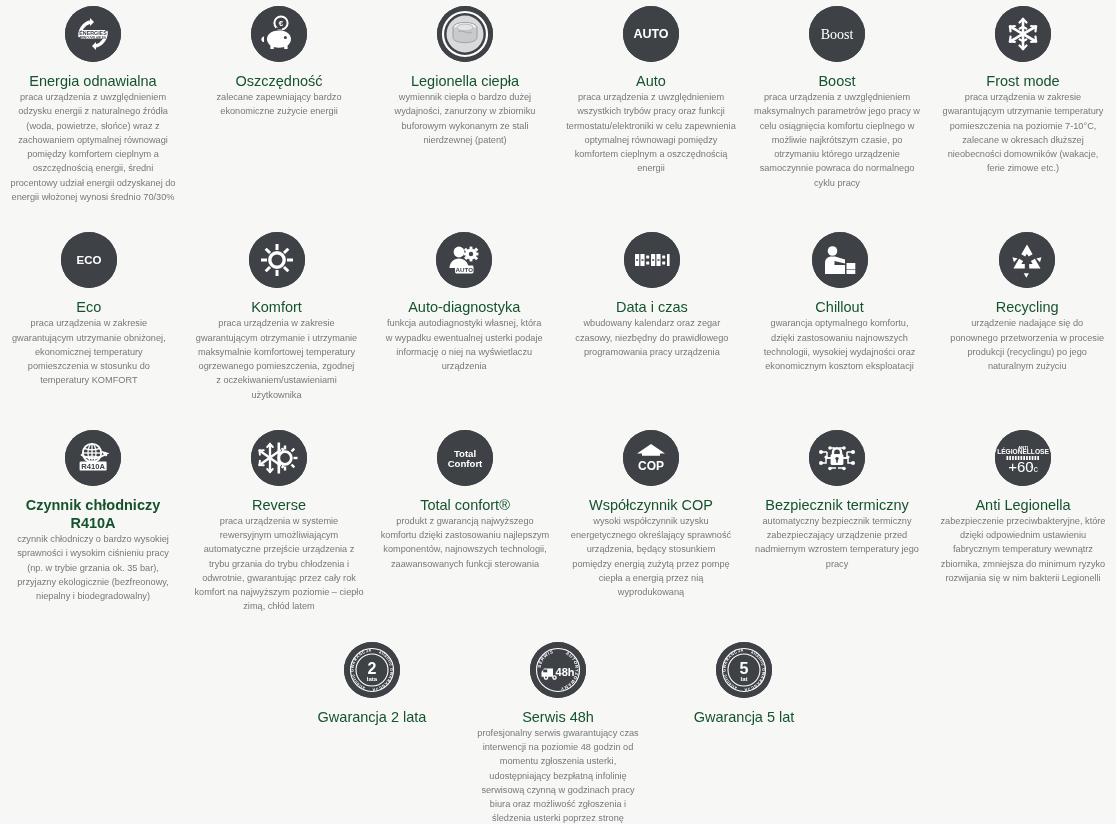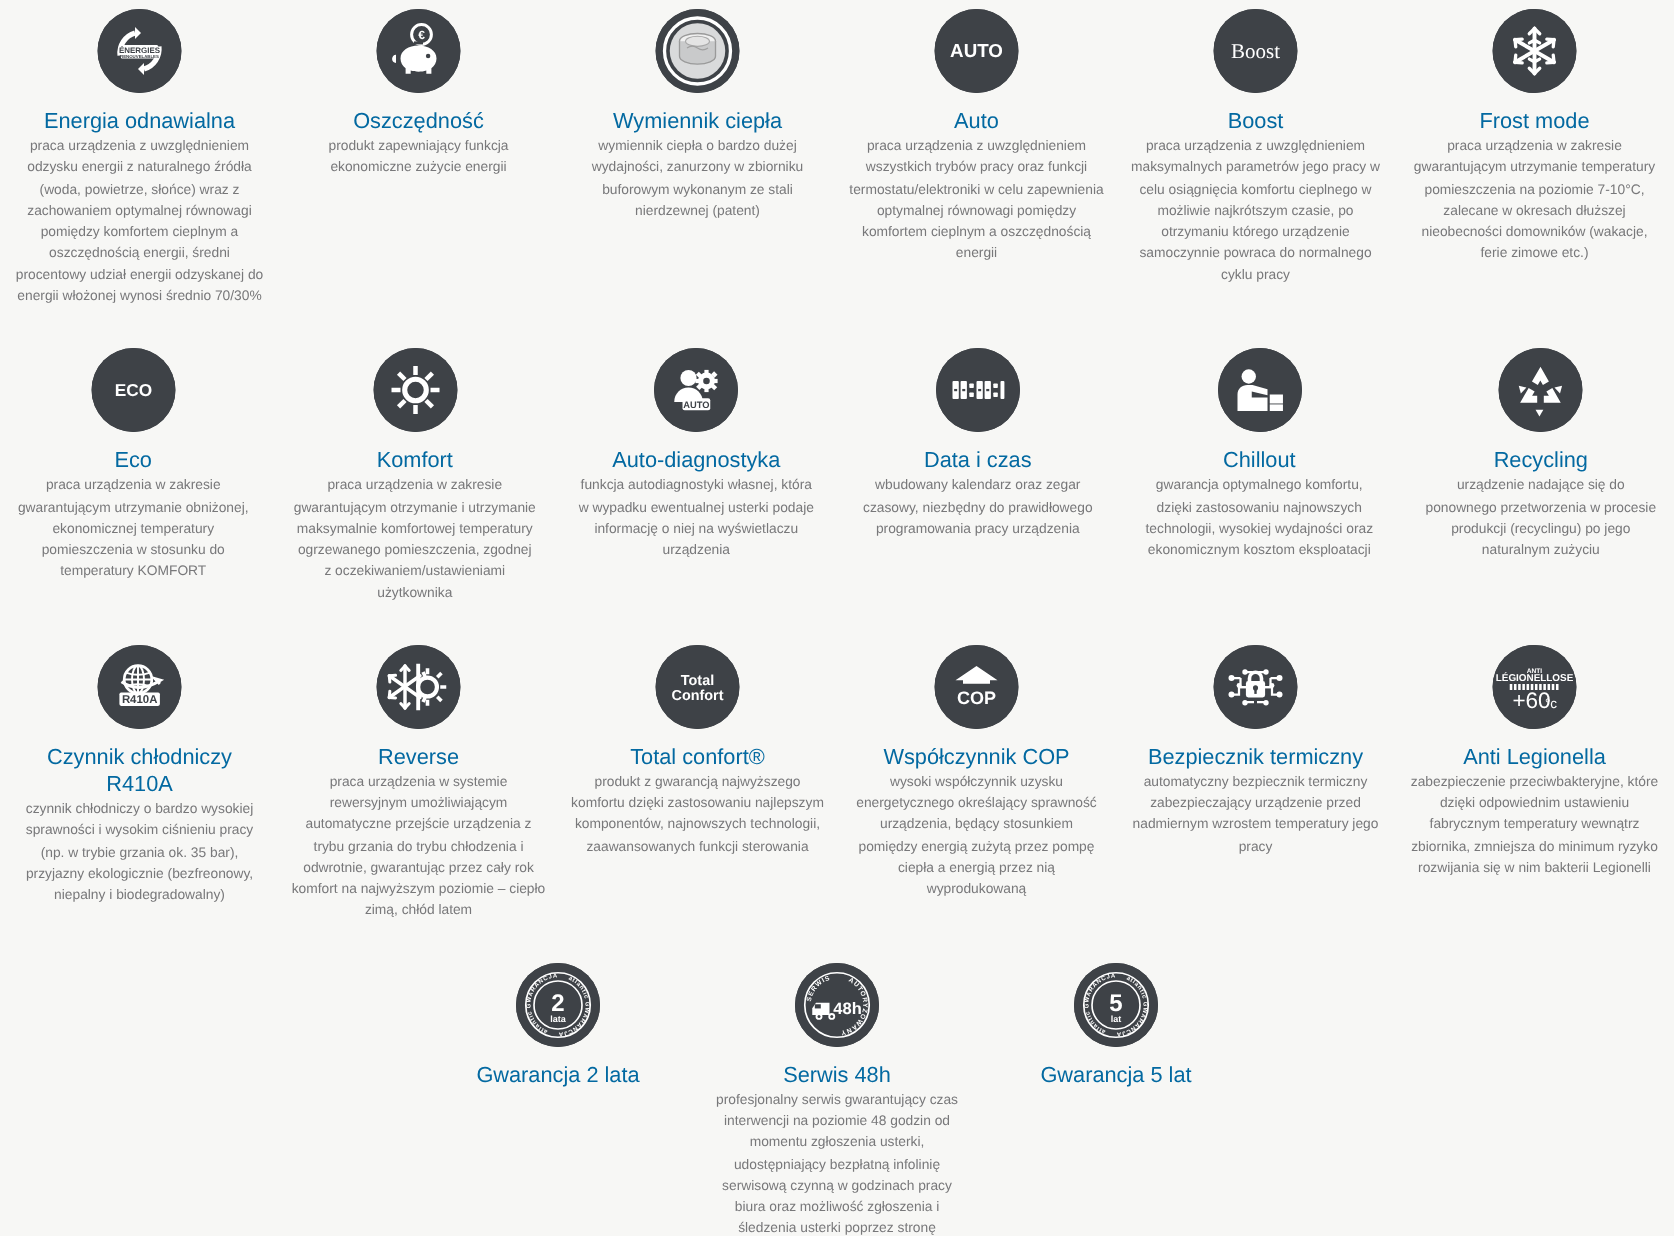--- a/index.html
+++ b/index.html
@@ -54,26 +54,26 @@
     align-items: center;
     justify-content: center;
     position: relative;
     flex: none;
   }
   .badge svg { display: block; }
 
   .feature-title {
     font-size: 14.5px;
     font-weight: 400;
-    color: #0369a1;
+    color: #14532d;
     margin-top: 10px;
     line-height: 1.25;
     white-space: nowrap;
   }
-  .feature-title.wide { white-space: normal; }
+  .feature-title.wide { white-space: normal; font-weight: bold; }
 
   .feature-desc {
     font-size: 9.2px;
     line-height: 1.55;
     color: #78787a;
     max-width: 176px;
   }
 
   .r1 { margin-top: 6px; }
   .r2 { margin-top: 28px; gap: 10px; }
@@ -113,36 +113,36 @@
             <circle cx="28" cy="28" r="28" fill="#3e4247"></circle>
             <circle cx="30" cy="17" r="6.6" fill="none" stroke="#ffffff" stroke-width="2"></circle>
             <text x="30" y="20" font-family="Liberation Sans, sans-serif" font-size="8" font-weight="bold" fill="#ffffff" text-anchor="middle">€</text>
             <path d="M16 33c0-5.2 5.4-8.6 12-8.6s12 3.4 12 8.6c0 2.6-1.3 4.9-3.4 6.5v3.6h-3.4v-2.1c-1.6.5-3.3.8-5.2.8s-3.6-.3-5.2-.8v2.1h-3.4v-3.6C17.3 37.9 16 35.6 16 33z" fill="#ffffff"></path>
             <path d="M13 30.5c-1.6 0-2.6 1.4-2.6 2.9s1 2.6 2.6 2.6z" fill="#ffffff"></path>
             <circle cx="34.4" cy="31.4" r="1.5" fill="#3e4247"></circle>
             <rect x="25" y="21.6" width="6" height="2" fill="#3e4247"></rect>
           </svg>
         </div>
         <div class="feature-title">Oszczędność</div>
-        <div class="feature-desc">produkt zapewniający funkcja ekonomiczne zużycie energii</div>
+        <div class="feature-desc">zalecane zapewniający bardzo ekonomiczne zużycie energii</div>
       </div>
 
       <div class="cell">
         <div class="badge">
           <svg width="56" height="56" viewBox="0 0 56 56">
             <circle cx="28" cy="28" r="28" fill="#3e4247"></circle>
             <circle cx="28" cy="28" r="22" fill="none" stroke="#ffffff" stroke-width="2.2"></circle>
             <circle cx="28" cy="28" r="18.5" fill="#d9dadb"></circle>
             <ellipse cx="28" cy="21.5" rx="12" ry="5.2" fill="#f0f0f0" stroke="#9a9a9a" stroke-width="0.9"></ellipse>
             <path d="M16 21.5v10c0 2.9 5.4 5.2 12 5.2s12-2.3 12-5.2v-10" fill="#c9cacb" stroke="#9a9a9a" stroke-width="0.9"></path>
             <ellipse cx="28" cy="21.5" rx="8" ry="3.4" fill="#e4e4e4" stroke="#a8a8a8" stroke-width="0.7"></ellipse>
             <path d="M21 26 q3.5 -2.5 7 0 t7 0" fill="none" stroke="#a0a0a0" stroke-width="0.8"></path>
           </svg>
         </div>
-        <div class="feature-title">Wymiennik ciepła</div>
+        <div class="feature-title">Legionella ciepła</div>
         <div class="feature-desc">wymiennik ciepła o bardzo dużej wydajności, zanurzony w zbiorniku buforowym wykonanym ze stali nierdzewnej (patent)</div>
       </div>
 
       <div class="cell">
         <div class="badge">
           <svg width="56" height="56" viewBox="0 0 56 56">
             <circle cx="28" cy="28" r="28" fill="#3e4247"></circle>
             <text x="28" y="32" font-family="Liberation Sans, sans-serif" font-size="12.5" font-weight="bold" fill="#ffffff" text-anchor="middle">AUTO</text>
           </svg>
         </div>

